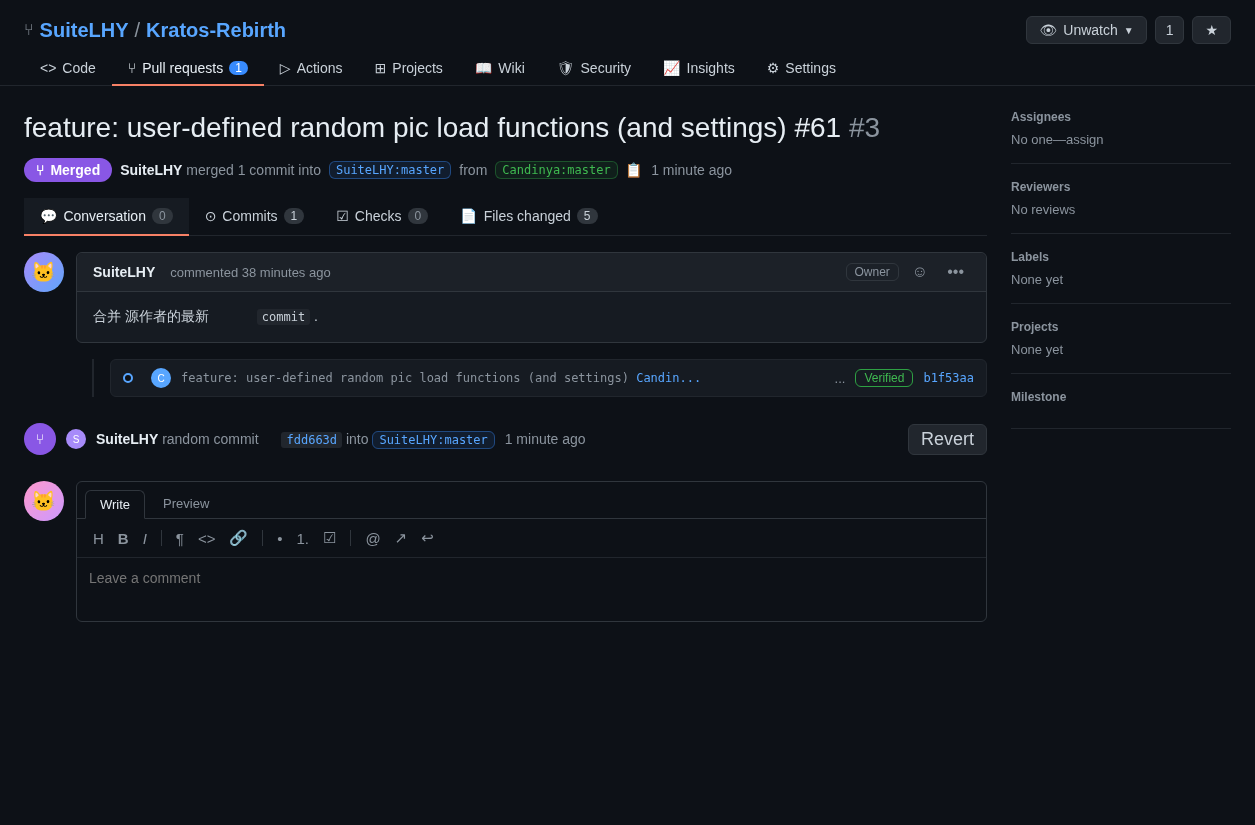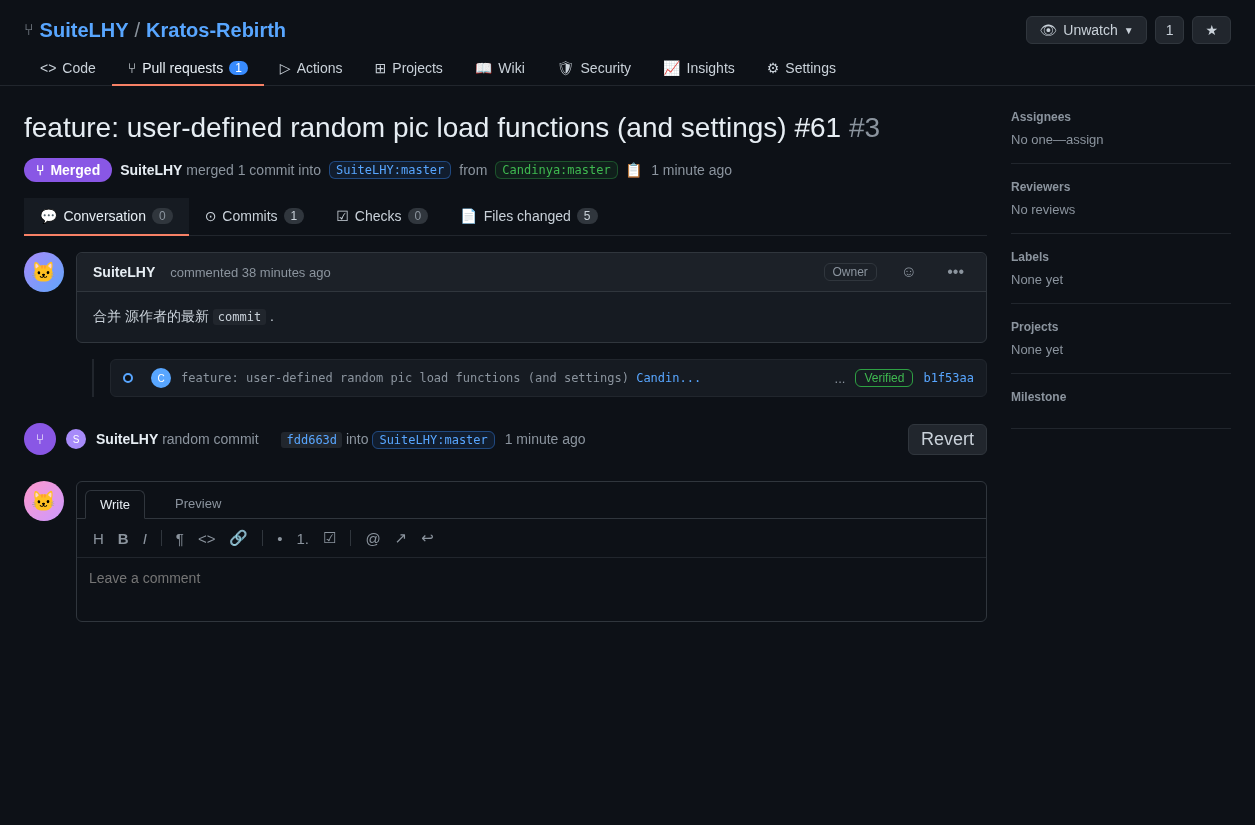--- a/index.html
+++ b/index.html
@@ -214,21 +214,21 @@
     .comment-header-left {
       display: flex;
       align-items: center;
       gap: 6px;
     }
     .comment-author { font-weight: 600; color: #e6edf3; }
     .comment-time { color: #8b949e; font-size: 13px; margin-left: 9px; }
     .comment-header-right {
       display: flex;
       align-items: center;
-      gap: 20px;
+      gap: 9px;
     }
     .owner-badge {
       background: transparent;
       border: 1px solid #30363d;
       border-radius: 6px;
       color: #8b949e;
       padding: 1px 8px;
       font-size: 12px;
     }
     .btn-emoji {
@@ -252,20 +252,21 @@
       font-size: 14px;
       color: #c9d1d9;
     }
     .comment-body .code-badge {
       background: #21262d;
       border-radius: 3px;
       padding: 1px 5px;
       font-family: monospace;
       font-size: 12px;
       color: #c9d1d9;
+      margin-left: 44px;
     }
     .commit-row {
       display: flex;
       align-items: center;
       gap: 10px;
       padding: 8px 12px;
       background: #161b22;
       border: 1px solid #21262d;
       border-radius: 6px;
       flex: 1;
@@ -341,21 +342,21 @@
     }
 
     
     .comment-box {
       border: 1px solid #30363d;
       border-radius: 6px;
       background: #0d1117;
     }
     .comment-box-tabs {
       display: flex;
-      gap: 16px;
+      gap: 4px;
       padding: 8px 8px 0;
       border-bottom: 1px solid #30363d;
     }
     .comment-box-tab {
       padding: 6px 14px;
       cursor: pointer;
       color: #8b949e;
       font-size: 13px;
       border-radius: 6px 6px 0 0;
     }

